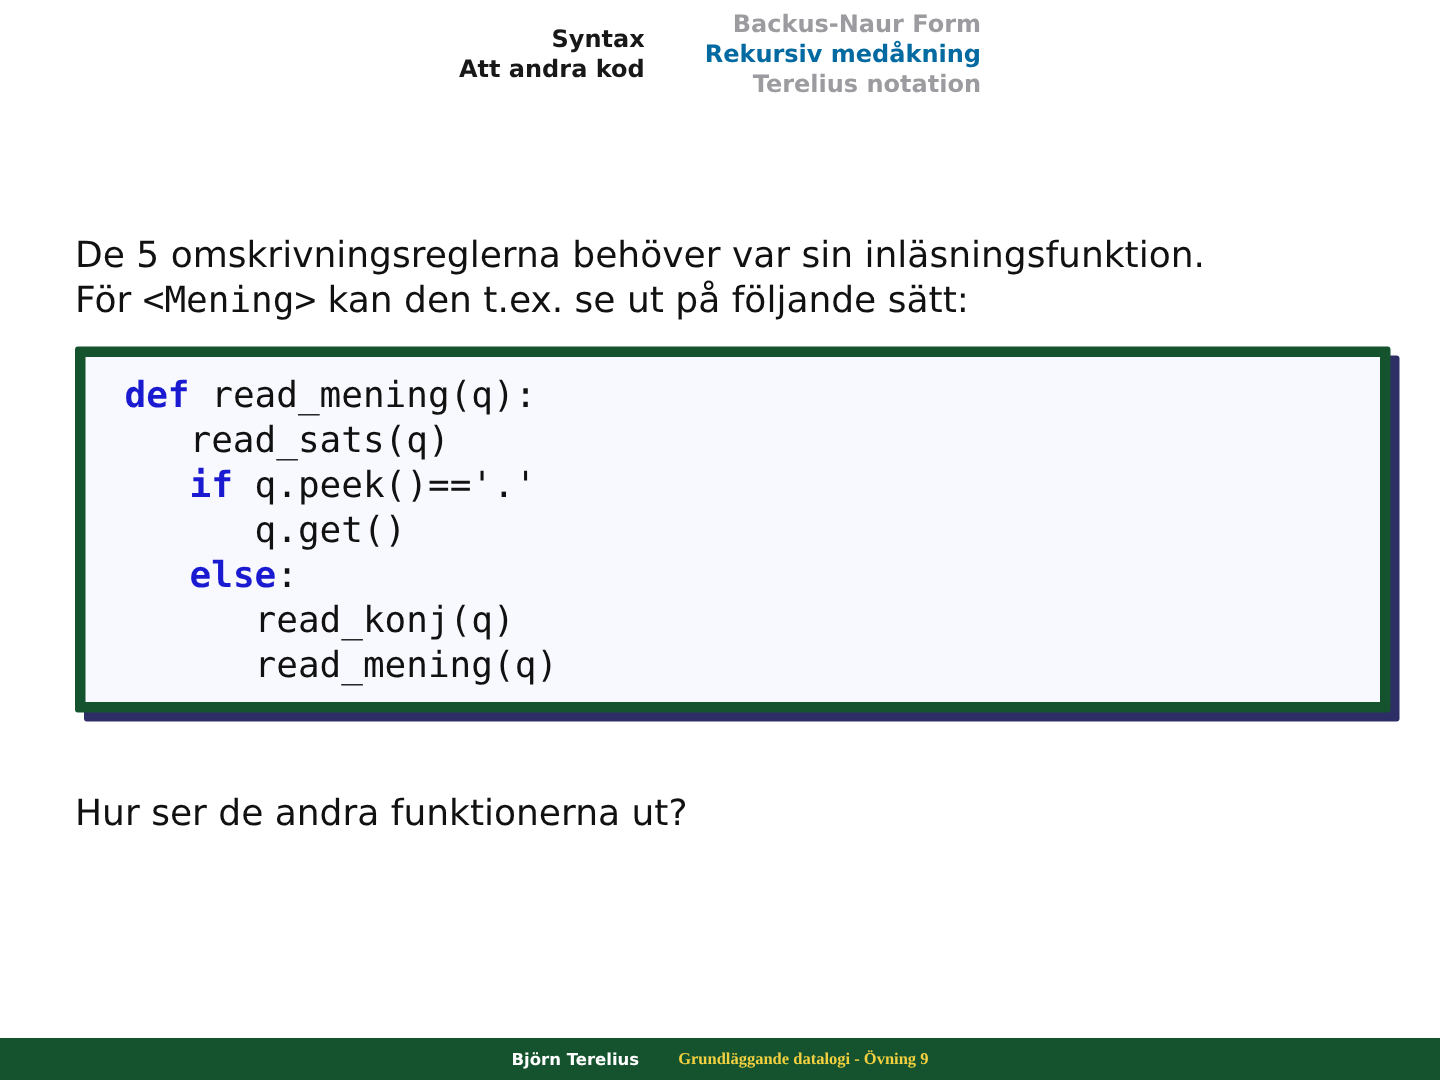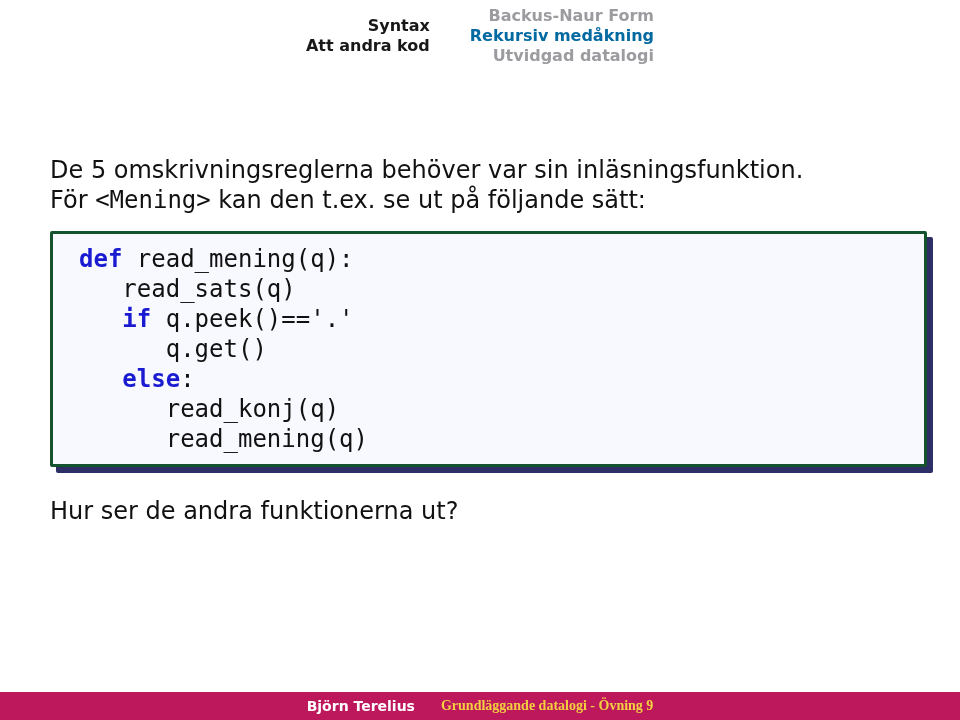--- a/index.html
+++ b/index.html
@@ -11,44 +11,44 @@
   .nav-left { text-align: right; font-weight: 700; color: #181818; font-size: 16px; line-height: 20px; padding-top: 10px; }
   .nav-right { text-align: left; font-weight: 700; font-size: 16px; line-height: 20px; }
   .nav-right .dim { color: #9c9ca0; text-align: right; }
   .nav-right .hl  { color: #0369a1; }
   
   .content { position: absolute; top: 155px; left: 50px; right: 33px; font-size: 24px; color: #111; line-height: 30px; }
   .mono { font-family: "DejaVu Sans Mono", Menlo, Consolas, monospace; text-align: right; }
   
   .codebox { margin-top: 16px; position: relative; }
   .codebox .shadow { position: absolute; left: 6px; top: 6px; right: -6px; bottom: -6px; background: #2e2e66; border-radius: 2px; }
-  .codebox .panel  { position: relative; background: #f8f8ff; border: 3px solid #14532d; border-radius: 2px; padding: 10px 12px 10px 26px; font-family: "DejaVu Sans Mono", Menlo, Consolas, monospace; font-size: 24px; line-height: 30px; white-space: pre; }
+  .codebox .panel  { position: relative; background: #f8f8ff; border: 7px solid #14532d; border-radius: 2px; padding: 10px 12px 10px 26px; font-family: "DejaVu Sans Mono", Menlo, Consolas, monospace; font-size: 24px; line-height: 30px; white-space: pre; }
   .kw { color: #1a1ad1; font-weight: 700; }
   
-  .after { margin-top: 29px; }
+  .after { margin-top: 52px; }
   
-  .footer { position: absolute; left: 0; right: 0; bottom: 0; height: 28px; background: #be185d; display: flex; justify-content: center; align-items: center; font-size: 14px; font-weight: 700; }
+  .footer { position: absolute; left: 0; right: 0; bottom: 0; height: 28px; background: #14532d; display: flex; justify-content: center; align-items: center; font-size: 11px; font-weight: 700; }
   .footer .author { color: #fff; margin-right: 26px; }
   .footer .title  { color: #f2d040; font-family: Liberation Serif, serif; }
 </style>
 </head>
 <body>
 
 <div class="slide">
 
   <div class="header">
     <div class="nav">
       <div class="nav-left">
         <div>Syntax</div>
         <div>Att andra kod</div>
       </div>
       <div class="nav-right">
         <div class="dim">Backus-Naur Form</div>
         <div class="hl">Rekursiv medåkning</div>
-        <div class="dim">Utvidgad datalogi</div>
+        <div class="dim">Terelius notation</div>
       </div>
     </div>
   </div>
 
   <div class="content">
     <div>
       <span>De 5 omskrivningsreglerna behöver var sin inläsningsfunktion.</span><br>
       <span>För </span><span class="mono">&lt;Mening&gt;</span><span> kan den t.ex. se ut på följande sätt:</span>
     </div>
 

